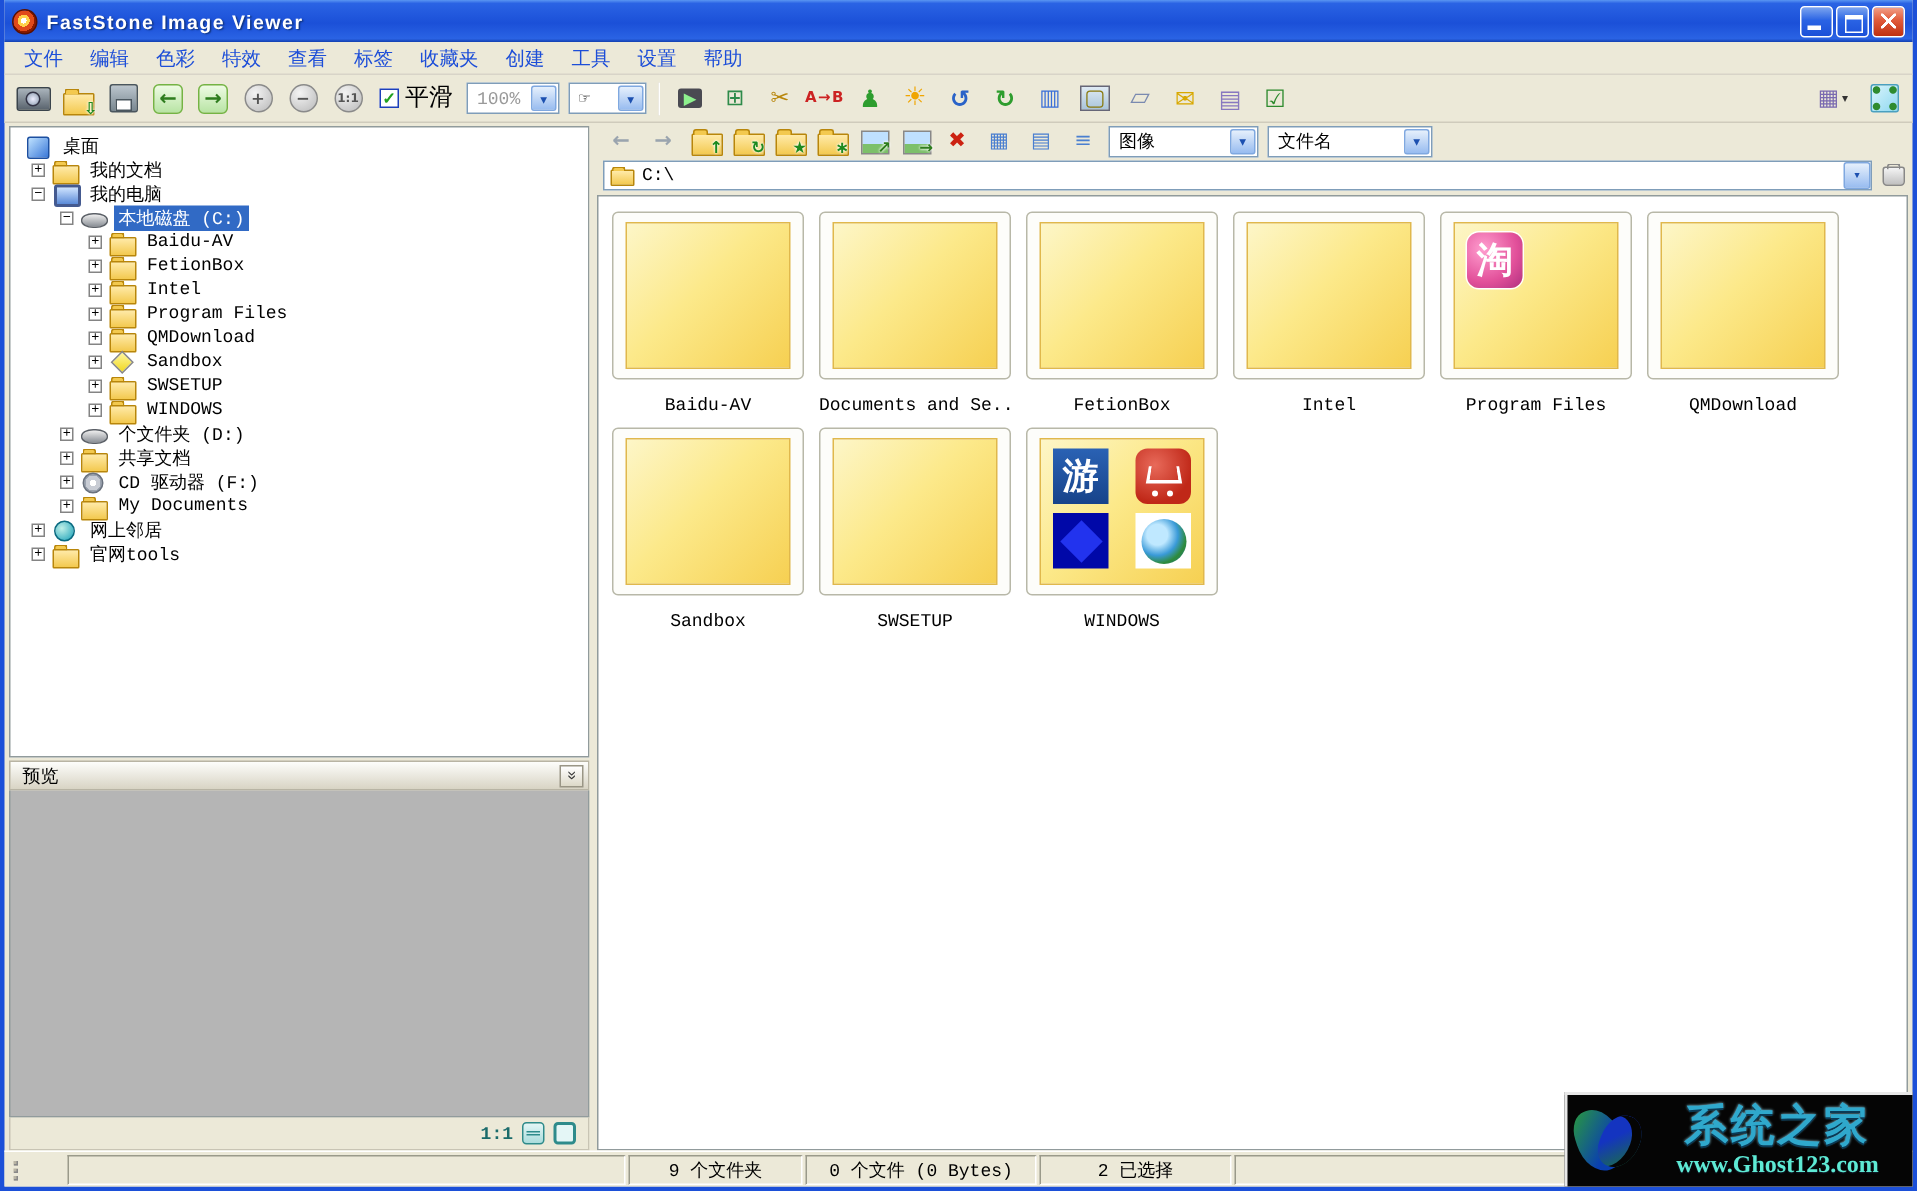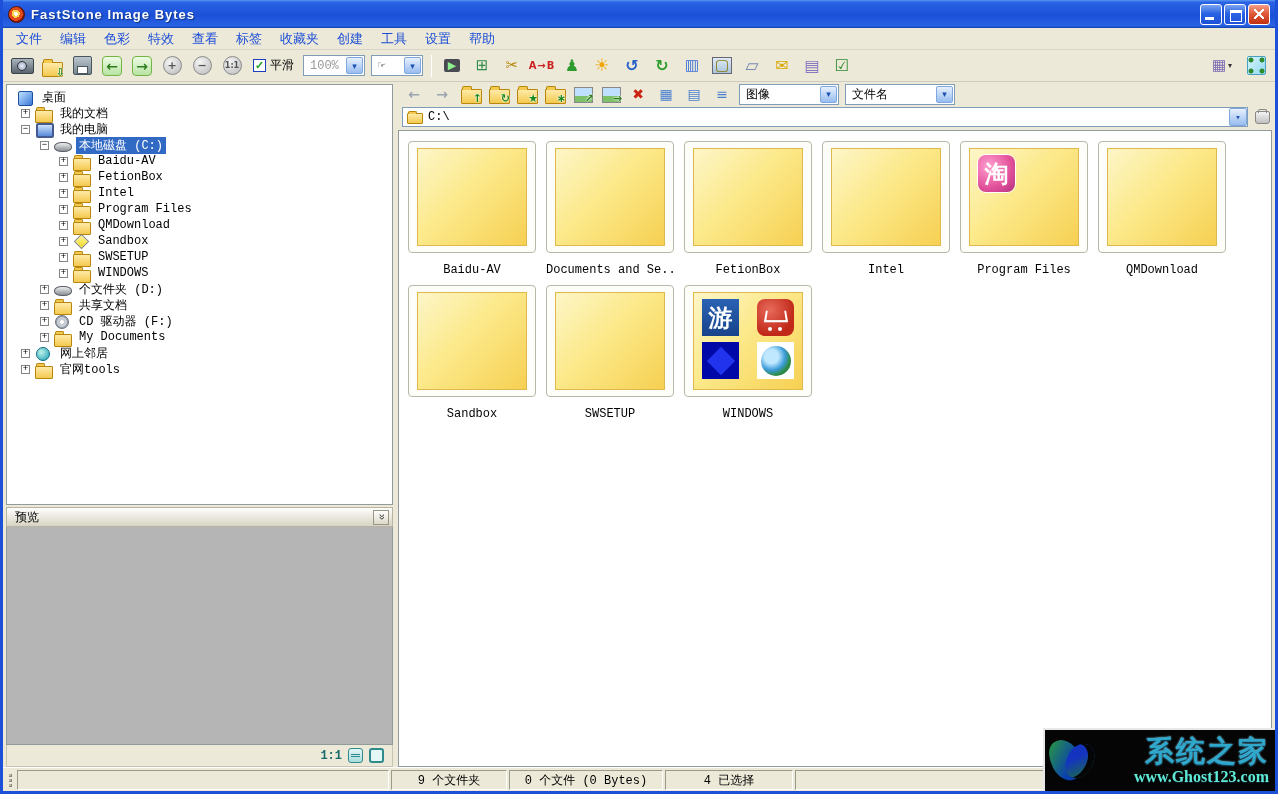--- a/index.html
+++ b/index.html
@@ -61,21 +61,21 @@
   .tb[data-name="rotate-left-button"] .g{color:#2a63c8;font-size:16px;font-weight:bold;}
   .tb[data-name="rotate-right-button"] .g{color:#2e9d2e;font-size:16px;font-weight:bold;}
   .tb[data-name="compare-images-button"] .g{color:#3a6fd8;}
   .tb[data-name="screen-capture-button"] .g{color:#8a7a10;background:linear-gradient(#dfeaf4,#a9c4da);border:1px solid #667;padding:0 2px;}
   .tb[data-name="acquire-scanner-button"] .g{color:#7a8ab0;font-size:17px;}
   .tb[data-name="email-button"] .g{color:#d8a800;font-size:16px;}
   .tb[data-name="print-button"] .g{color:#8878c0;font-size:16px;}
   .tb[data-name="settings-button"] .g{color:#2e8b2e;font-size:16px;}
   .tb[data-name="view-thumbnails-button"] .g,.tb[data-name="view-details-button"] .g,.tb[data-name="view-list-button"] .g{color:#4a7fd0;font-size:14px;}
   .tbsep{width:1px;height:22px;background:#c8c4b4;border-right:1px solid #fff;margin:0 5px;}
-  .cbwrap{display:flex;align-items:center;margin:0 6px;font-size:12px;}
+  .cbwrap{display:flex;align-items:center;margin:0 6px;font-size:16px;}
   .cb{width:13px;height:13px;border:1px solid #1c3fbb;background:#fff;display:inline-flex;align-items:center;justify-content:center;margin-right:4px;}
   .cb::before{content:"✓";color:#21a121;font-size:11px;font-weight:bold;}
   .xpsel{height:21px;border:1px solid #7f9db9;background:#fff;display:inline-flex;align-items:center;font-size:12px;padding-left:6px;margin:0 3px;}
   .xpsel .val{flex:1;color:#000;font-family:"Liberation Mono","DejaVu Sans Mono",monospace;}
   .xpsel .caret{width:17px;height:17px;margin-left:4px;margin-right:1px;display:flex;align-items:center;justify-content:center;
     background:linear-gradient(#e6f0fc,#98bcf0);border:1px solid #7fa8e0;border-radius:2px;color:#1c50b0;font-size:9px;}
   .caret::before{content:"▾";}
   .xpsel.dim .val{color:#9a9a9a;}
   .spacer{flex:1;}
   .tb[data-name="layout-selector-button"]{width:36px;}
@@ -172,54 +172,54 @@
   .badge[data-badge="cart"]::after{content:"";position:absolute;left:11px;bottom:5px;width:4px;height:4px;border-radius:50%;background:#fff;box-shadow:10px 0 0 #fff;}
   .badge[data-badge="quilt"]{background:#0008a8;position:relative;}
   .badge[data-badge="quilt"]::before{content:"";position:absolute;width:20px;height:20px;background:#2233ee;transform:rotate(45deg);}
   .badge[data-badge="globe"]{background:#fff;position:relative;}
   .badge[data-badge="globe"]::before{content:"";width:30px;height:30px;border-radius:50%;
     background:radial-gradient(circle at 35% 35%,#bfe8ff 0 25%,#3a9ad8 50%,#2e8b3a 70%,#1c6ab0);}
   .flabel{margin-top:10px;height:16px;text-align:center;font-family:"Liberation Mono","DejaVu Sans Mono",monospace;font-size:12px;color:#000;
     white-space:nowrap;overflow:hidden;}
 
   
-  .statusbar{flex:0 0 24px;display:flex;align-items:stretch;background:#ece9d8;border-top:1px solid #fff;padding:2px 2px 1px 2px;}
+  .statusbar{flex:0 0 24px;display:flex;align-items:stretch;background:#ece9d8;border-top:1px solid #fff;padding:2px 2px 1px 2px;gap:28px;}
   .grip{width:12px;display:flex;flex-direction:column;justify-content:center;gap:2px;padding-left:4px;}
   .grip i{width:3px;height:3px;background:#b8b4a4;box-shadow:inset -1px -1px 0 #888;}
   .panels{flex:1;display:flex;}
   .panels div{border:1px solid;border-color:#9a9a8a #fff #fff #9a9a8a;margin-right:2px;display:flex;align-items:center;justify-content:center;
     font-family:"Liberation Mono","DejaVu Sans Mono",monospace;font-size:12px;color:#000;}
   .panels div:nth-of-type(1){flex:0 0 372px;}
   .panels div:nth-of-type(2){flex:0 0 116px;}
   .panels div:nth-of-type(3){flex:0 0 154px;}
   .panels div:nth-of-type(4){flex:0 0 128px;}
   .panels div:nth-of-type(5){flex:1;margin-right:0;}
 
   
   .watermark{position:absolute;right:0;bottom:0;width:232px;height:63px;background:#050505;border:2px solid #e8e8e8;border-right:none;border-bottom:none;
     display:flex;align-items:center;padding:2px 6px 2px 4px;z-index:50;}
   .wm-logo{width:52px;height:52px;position:relative;flex:0 0 52px;}
   .wm-logo::before{content:"";position:absolute;left:2px;top:4px;width:30px;height:42px;border-radius:40% 60% 45% 55%;
     background:linear-gradient(135deg,#2a9d3a,#0a3fb0 65%);transform:rotate(-18deg);}
   .wm-logo::after{content:"";position:absolute;left:18px;top:8px;width:26px;height:36px;border-radius:55% 45% 60% 40%;
     background:linear-gradient(315deg,#1c7a2e,#1434c0 60%);transform:rotate(20deg);box-shadow:-6px 2px 0 #050505 inset;}
-  .wm-text{flex:1;display:flex;flex-direction:column;align-items:flex-end;line-height:1;}
+  .wm-text{flex:1;display:flex;flex-direction:column;align-items:center;line-height:1;}
   .wm-brand{font-size:29px;font-weight:bold;letter-spacing:2px;color:#2fa8cc;
     text-shadow:0 1px 0 #0a3a55,0 0 2px #9fe8ff;}
   .wm-url{margin-top:3px;font-size:16px;font-weight:bold;color:#5eead4;font-family:"Liberation Serif","DejaVu Serif",serif;
     text-shadow:0 1px 1px #123;}
 </style>
 </head>
 <body>
 
 <div class="window" data-name="app-window">
 
   <div class="titlebar" data-name="title-bar">
     <span class="app-icon" data-name="app-logo-icon"></span>
-    <span class="title-text" data-name="window-title">FastStone Image Bytes</span>
+    <span class="title-text" data-name="window-title">FastStone Image Viewer</span>
     <span class="winbtn min" data-name="minimize-button"></span>
     <span class="winbtn max" data-name="maximize-button"></span>
     <span class="winbtn close" data-name="close-button"></span>
   </div>
 
   <div class="menubar" data-name="menu-bar">
 
   <span class="menu-item" data-name="menu-item">文件</span>
       <span class="menu-item" data-name="menu-item">编辑</span>
       <span class="menu-item" data-name="menu-item">色彩</span>
@@ -657,21 +657,21 @@
     <span class="grip" data-name="statusbar-grip">
         <i></i>
         <i></i>
         <i></i>
       </span>
     <span class="panels">
 
     <div data-name="status-panel"></div>
         <div data-name="status-panel">9 个文件夹</div>
         <div data-name="status-panel">0 个文件 (0 Bytes)</div>
-        <div data-name="status-panel">4 已选择</div>
+        <div data-name="status-panel">2 已选择</div>
         <div data-name="status-panel"></div>
       </span>
   </div>
 
   <div class="watermark" data-name="watermark">
     <span class="wm-logo" data-name="watermark-logo-icon"></span>
     <span class="wm-text">
       <span class="wm-brand" data-name="watermark-brand">系统之家</span>
       <span class="wm-url" data-name="watermark-url">www.Ghost123.com</span>
     </span>

